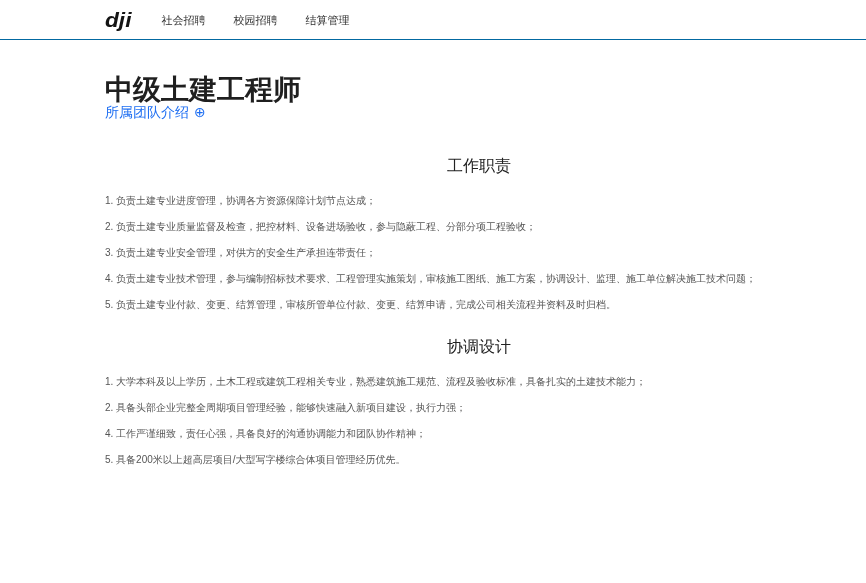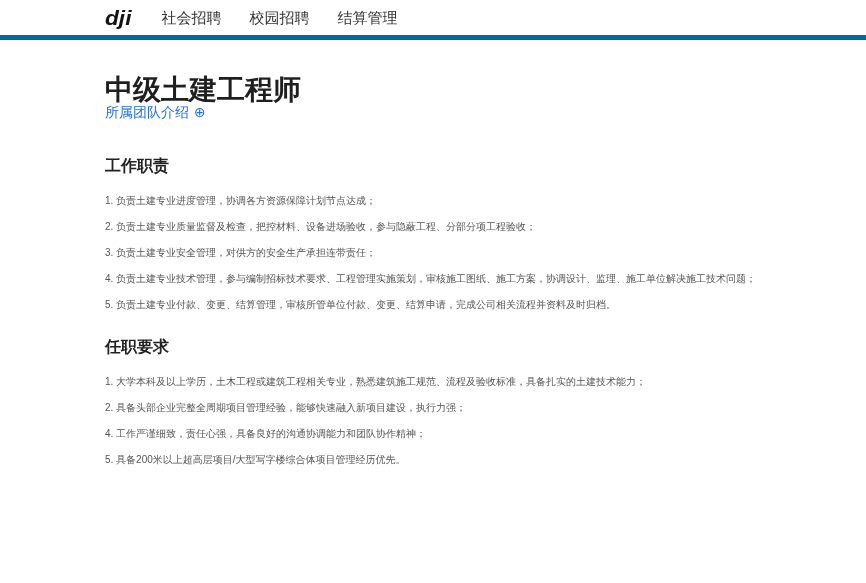--- a/index.html
+++ b/index.html
@@ -10,40 +10,40 @@
     font-family: "Liberation Sans", "DejaVu Sans", sans-serif;
     overflow: hidden;
   }
   
   .header {
     height: 40px;
     display: flex;
     align-items: center;
     padding-left: 105px;
     background: #ffffff;
-    border-bottom: 5px solid #0369a1;
+    border-bottom: 1px solid #0369a1;
   }
   .logo {
     font-weight: 900;
     font-style: italic;
     font-size: 21px;
     letter-spacing: 0px;
     color: #141414;
     cursor: pointer;
     transform: scaleX(1.08);
     transform-origin: left center;
     user-select: none;
   }
   .nav {
     margin-left: 32px;
     display: flex;
     gap: 28px;
   }
   .nav a {
-    font-size: 15px;
+    font-size: 11px;
     color: #333333;
     text-decoration: none;
     cursor: pointer;
     line-height: 40px;
   }
   
   .main {
     width: 748px;
     margin-left: 105px;
   }
@@ -78,22 +78,23 @@
     font-size: 14px;
     line-height: 14px;
     color: #1f6ff2;
   }
   .section-responsibilities { margin-top: 36px; }
   .section-requirements { margin-top: 20px; }
   .section h2 {
     margin: 0 0 14px 0;
     font-size: 16px;
     line-height: 17px;
-    font-weight: 700;
+    font-weight: 400;
     color: #222222;
+    text-align: center;
   }
   .section p {
     margin: 0;
     font-size: 10px;
     line-height: 26px;
     color: #555555;
   }
 </style>
 </head>
 <body>
@@ -121,19 +122,19 @@
   <section class="section section-responsibilities">
     <h2>工作职责</h2>
     <p>1. 负责土建专业进度管理，协调各方资源保障计划节点达成；</p>
     <p>2. 负责土建专业质量监督及检查，把控材料、设备进场验收，参与隐蔽工程、分部分项工程验收；</p>
     <p>3. 负责土建专业安全管理，对供方的安全生产承担连带责任；</p>
     <p>4. 负责土建专业技术管理，参与编制招标技术要求、工程管理实施策划，审核施工图纸、施工方案，协调设计、监理、施工单位解决施工技术问题；</p>
     <p>5. 负责土建专业付款、变更、结算管理，审核所管单位付款、变更、结算申请，完成公司相关流程并资料及时归档。</p>
   </section>
 
   <section class="section section-requirements">
-    <h2>任职要求</h2>
+    <h2>协调设计</h2>
     <p>1. 大学本科及以上学历，土木工程或建筑工程相关专业，熟悉建筑施工规范、流程及验收标准，具备扎实的土建技术能力；</p>
     <p>2. 具备头部企业完整全周期项目管理经验，能够快速融入新项目建设，执行力强；</p>
     <p>4. 工作严谨细致，责任心强，具备良好的沟通协调能力和团队协作精神；</p>
     <p>5. 具备200米以上超高层项目/大型写字楼综合体项目管理经历优先。</p>
   </section>
 </main>
 
 </body></html>

